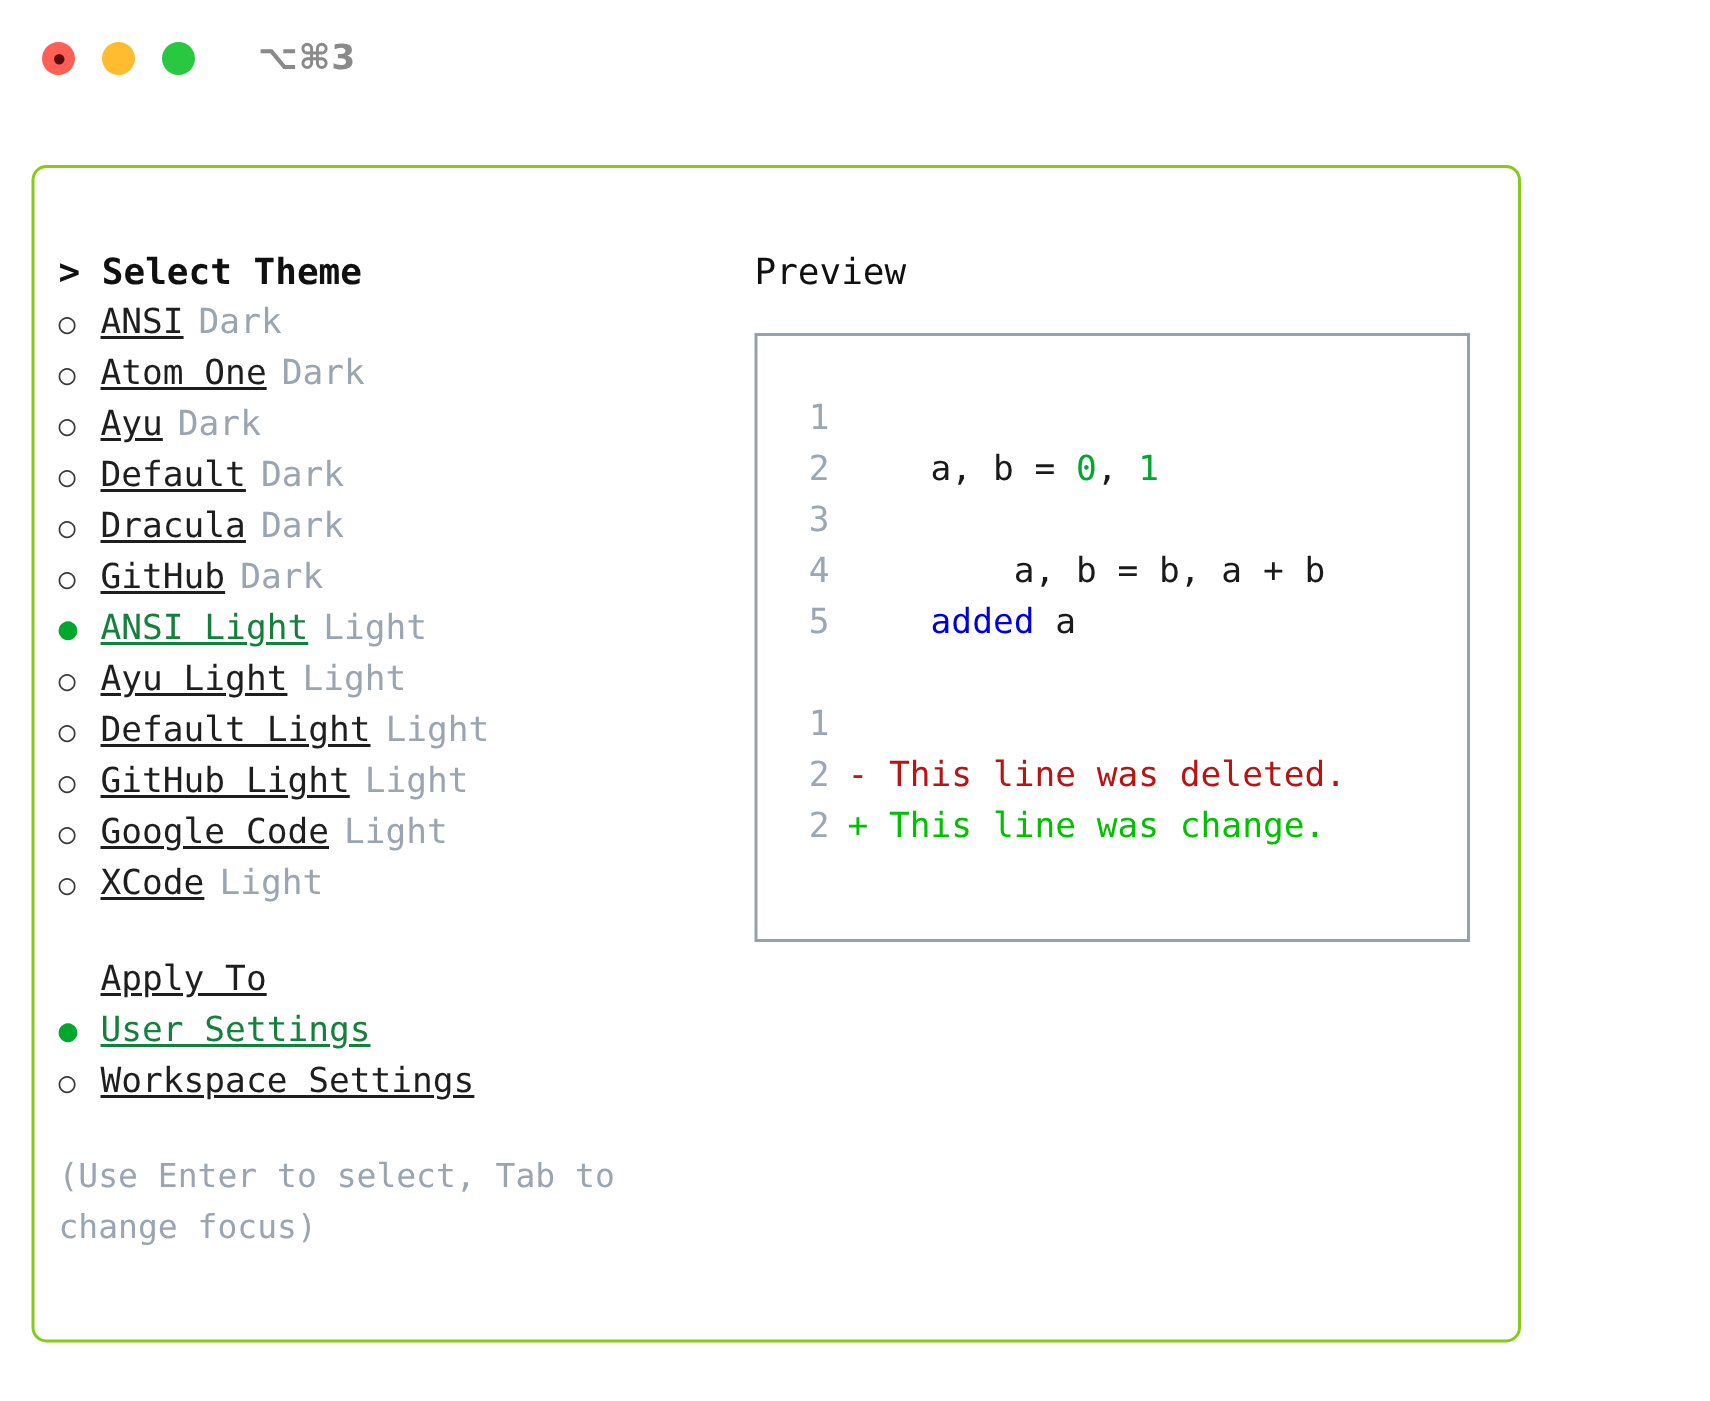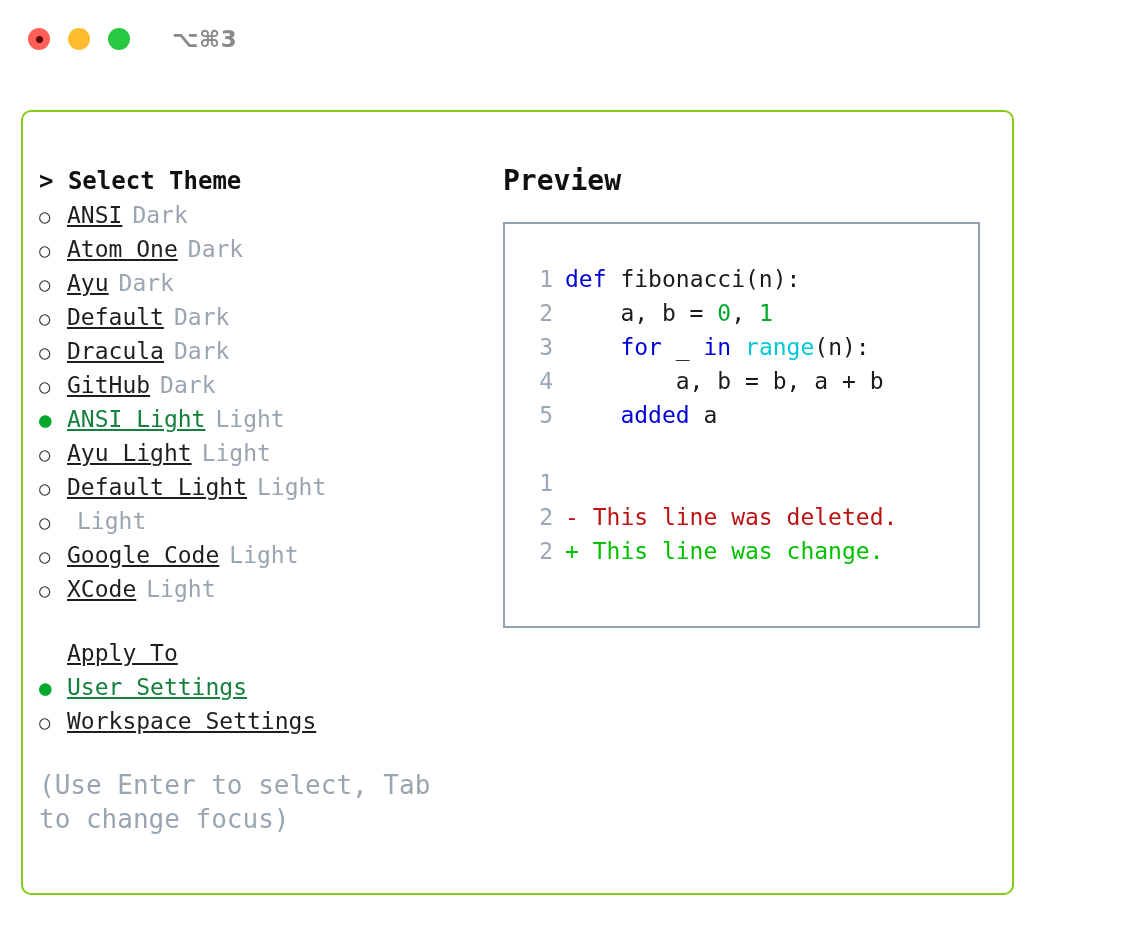--- a/index.html
+++ b/index.html
@@ -123,31 +123,31 @@
   .opt.selected .marker { color: #00a82d; font-size: 21px; }
   .opt .name { color: #1e1e1e; text-decoration: underline; }
   .opt.selected .name { color: #15803d; }
   .opt .tag {
     color: #9aa5b1;
     margin-left: 10px;
   }
   .spacer-md { height: 30px; }
 
   .hint {
-    font-size: 26px;
+    font-size: 22px;
     line-height: 34px;
     color: #9aa5b1;
     width: 420px;
     font-family: "DejaVu Sans Mono", "Liberation Mono", monospace;
   }
 
   
   .preview-title {
-    font-size: 28px;
-    font-weight: bold;
+    font-size: 24px;
+    font-weight: normal;
     color: #101010;
     line-height: 34px;
     margin-bottom: 24px;
     font-family: "DejaVu Sans Mono", "Liberation Mono", monospace;
   }
   .preview-box {
     width: 477px;
     height: 406px;
     border: 2px solid #94a1b0;
     background: #ffffff;
@@ -205,21 +205,21 @@
         <div id="theme-list">
             <div class="opt"><span class="marker">○</span><span class="name">ANSI</span><span class="tag">Dark</span></div>
             <div class="opt"><span class="marker">○</span><span class="name">Atom One</span><span class="tag">Dark</span></div>
             <div class="opt"><span class="marker">○</span><span class="name">Ayu</span><span class="tag">Dark</span></div>
             <div class="opt"><span class="marker">○</span><span class="name">Default</span><span class="tag">Dark</span></div>
             <div class="opt"><span class="marker">○</span><span class="name">Dracula</span><span class="tag">Dark</span></div>
             <div class="opt"><span class="marker">○</span><span class="name">GitHub</span><span class="tag">Dark</span></div>
             <div class="opt selected"><span class="marker">●</span><span class="name">ANSI Light</span><span class="tag">Light</span></div>
             <div class="opt"><span class="marker">○</span><span class="name">Ayu Light</span><span class="tag">Light</span></div>
             <div class="opt"><span class="marker">○</span><span class="name">Default Light</span><span class="tag">Light</span></div>
-            <div class="opt"><span class="marker">○</span><span class="tag">Light</span></div>
+            <div class="opt"><span class="marker">○</span><span class="name">GitHub Light</span><span class="tag">Light</span></div>
             <div class="opt"><span class="marker">○</span><span class="name">Google Code</span><span class="tag">Light</span></div>
             <div class="opt"><span class="marker">○</span><span class="name">XCode</span><span class="tag">Light</span></div>
           </div>
 
         <div class="spacer-md"></div>
 
         <div class="opt">
           <span class="marker"> </span>
           <span class="name">Apply To</span>
         </div>
@@ -233,23 +233,23 @@
 
         <div class="hint">(Use Enter to select, Tab to change focus)</div>
       </div>
 
       <div class="col-right">
 
         <div class="preview-title">Preview</div>
 
         <div class="preview-box">
           <div id="code-sample">
-              <div class="code-line"><span class="lineno">1</span><span class="code-text"><span class="tok-kw">def</span><span class="tok-plain"> fibonacci(n):</span></span></div>
+              <div class="code-line"><span class="lineno">1</span></div>
               <div class="code-line"><span class="lineno">2</span><span class="code-text"><span class="tok-plain">    a, b = </span><span class="tok-num">0</span><span class="tok-plain">, </span><span class="tok-num">1</span></span></div>
-              <div class="code-line"><span class="lineno">3</span><span class="code-text"><span class="tok-plain">    </span><span class="tok-kw">for</span><span class="tok-plain"> _ </span><span class="tok-kw">in</span><span class="tok-plain"> </span><span class="tok-fn">range</span><span class="tok-plain">(n):</span></span></div>
+              <div class="code-line"><span class="lineno">3</span></div>
               <div class="code-line"><span class="lineno">4</span><span class="code-text"><span class="tok-plain">        a, b = b, a + b</span></span></div>
               <div class="code-line"><span class="lineno">5</span><span class="code-text"><span class="tok-plain">    </span><span class="tok-kw">added</span><span class="tok-plain"> a</span></span></div>
             </div>
           <div class="diff-gap"></div>
           <div id="diff-sample">
               <div class="code-line"><span class="lineno">1</span></div>
               <div class="code-line"><span class="lineno">2</span><span class="code-text diff-del">- This line was deleted.</span></div>
               <div class="code-line"><span class="lineno">2</span><span class="code-text diff-add">+ This line was change.</span></div>
             </div>
         </div>

